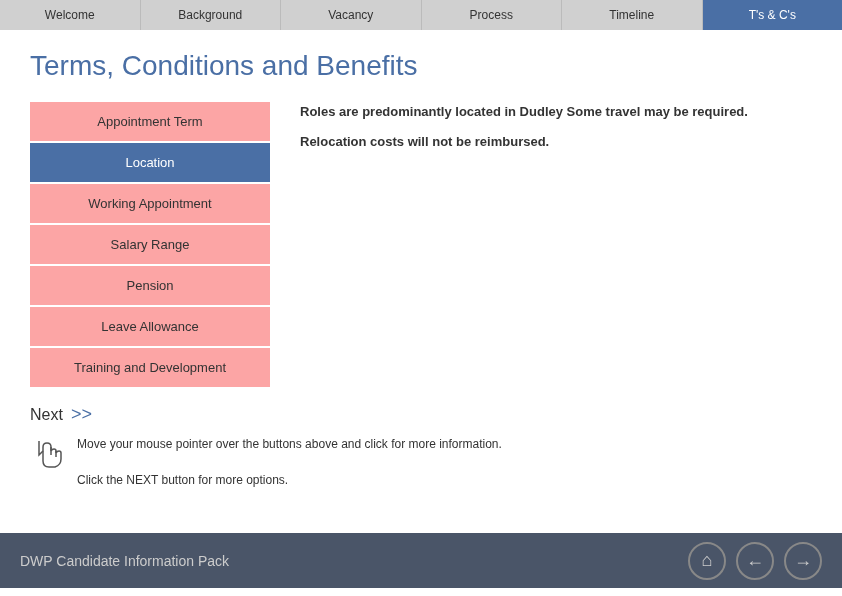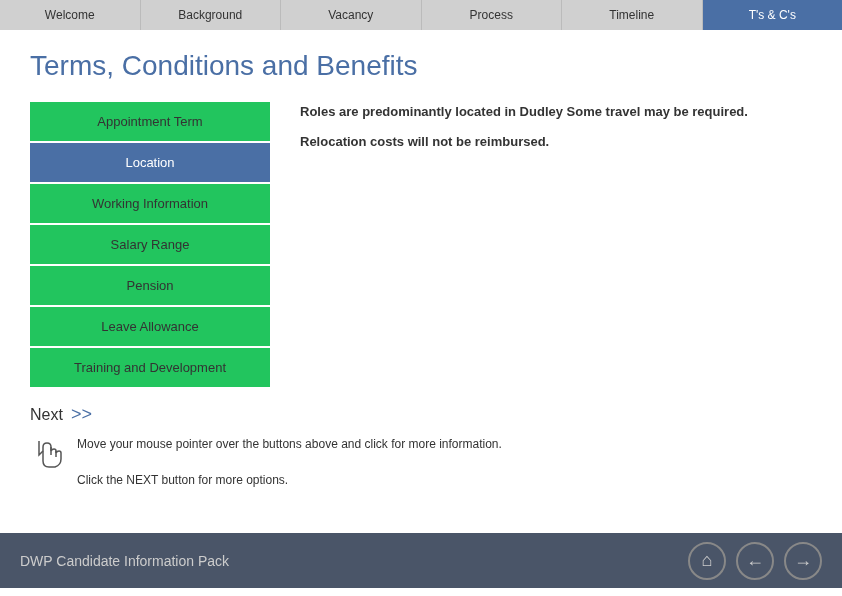--- a/index.html
+++ b/index.html
@@ -61,21 +61,21 @@
     }
     .sidebar-btn {
       display: block;
       width: 100%;
       padding: 12px 10px;
       text-align: center;
       font-size: 13px;
       border: none;
       cursor: pointer;
       margin-bottom: 2px;
-      background: #22c55e;
+      background: #fca5a5;
       color: #333;
     }
     .sidebar-btn.active {
       background: #4a6fa5;
       color: #fff;
     }
 
     
     .right-panel {
       flex: 1;
@@ -173,21 +173,21 @@
 </nav>
 
 <div class="main-content">
   <h1 class="page-title">Terms, Conditions and Benefits</h1>
 
   <div class="content-area">
 
     <div class="sidebar">
       <button class="sidebar-btn">Appointment Term</button>
       <button class="sidebar-btn active">Location</button>
-      <button class="sidebar-btn">Working Information</button>
+      <button class="sidebar-btn">Working Appointment</button>
       <button class="sidebar-btn">Salary Range</button>
       <button class="sidebar-btn">Pension</button>
       <button class="sidebar-btn">Leave Allowance</button>
       <button class="sidebar-btn">Training and Development</button>
     </div>
 
     <div class="right-panel">
       <p class="panel-text">Roles are predominantly located in Dudley Some travel may be required.</p>
       <p class="panel-text">Relocation costs will not be reimbursed.</p>
     </div>

